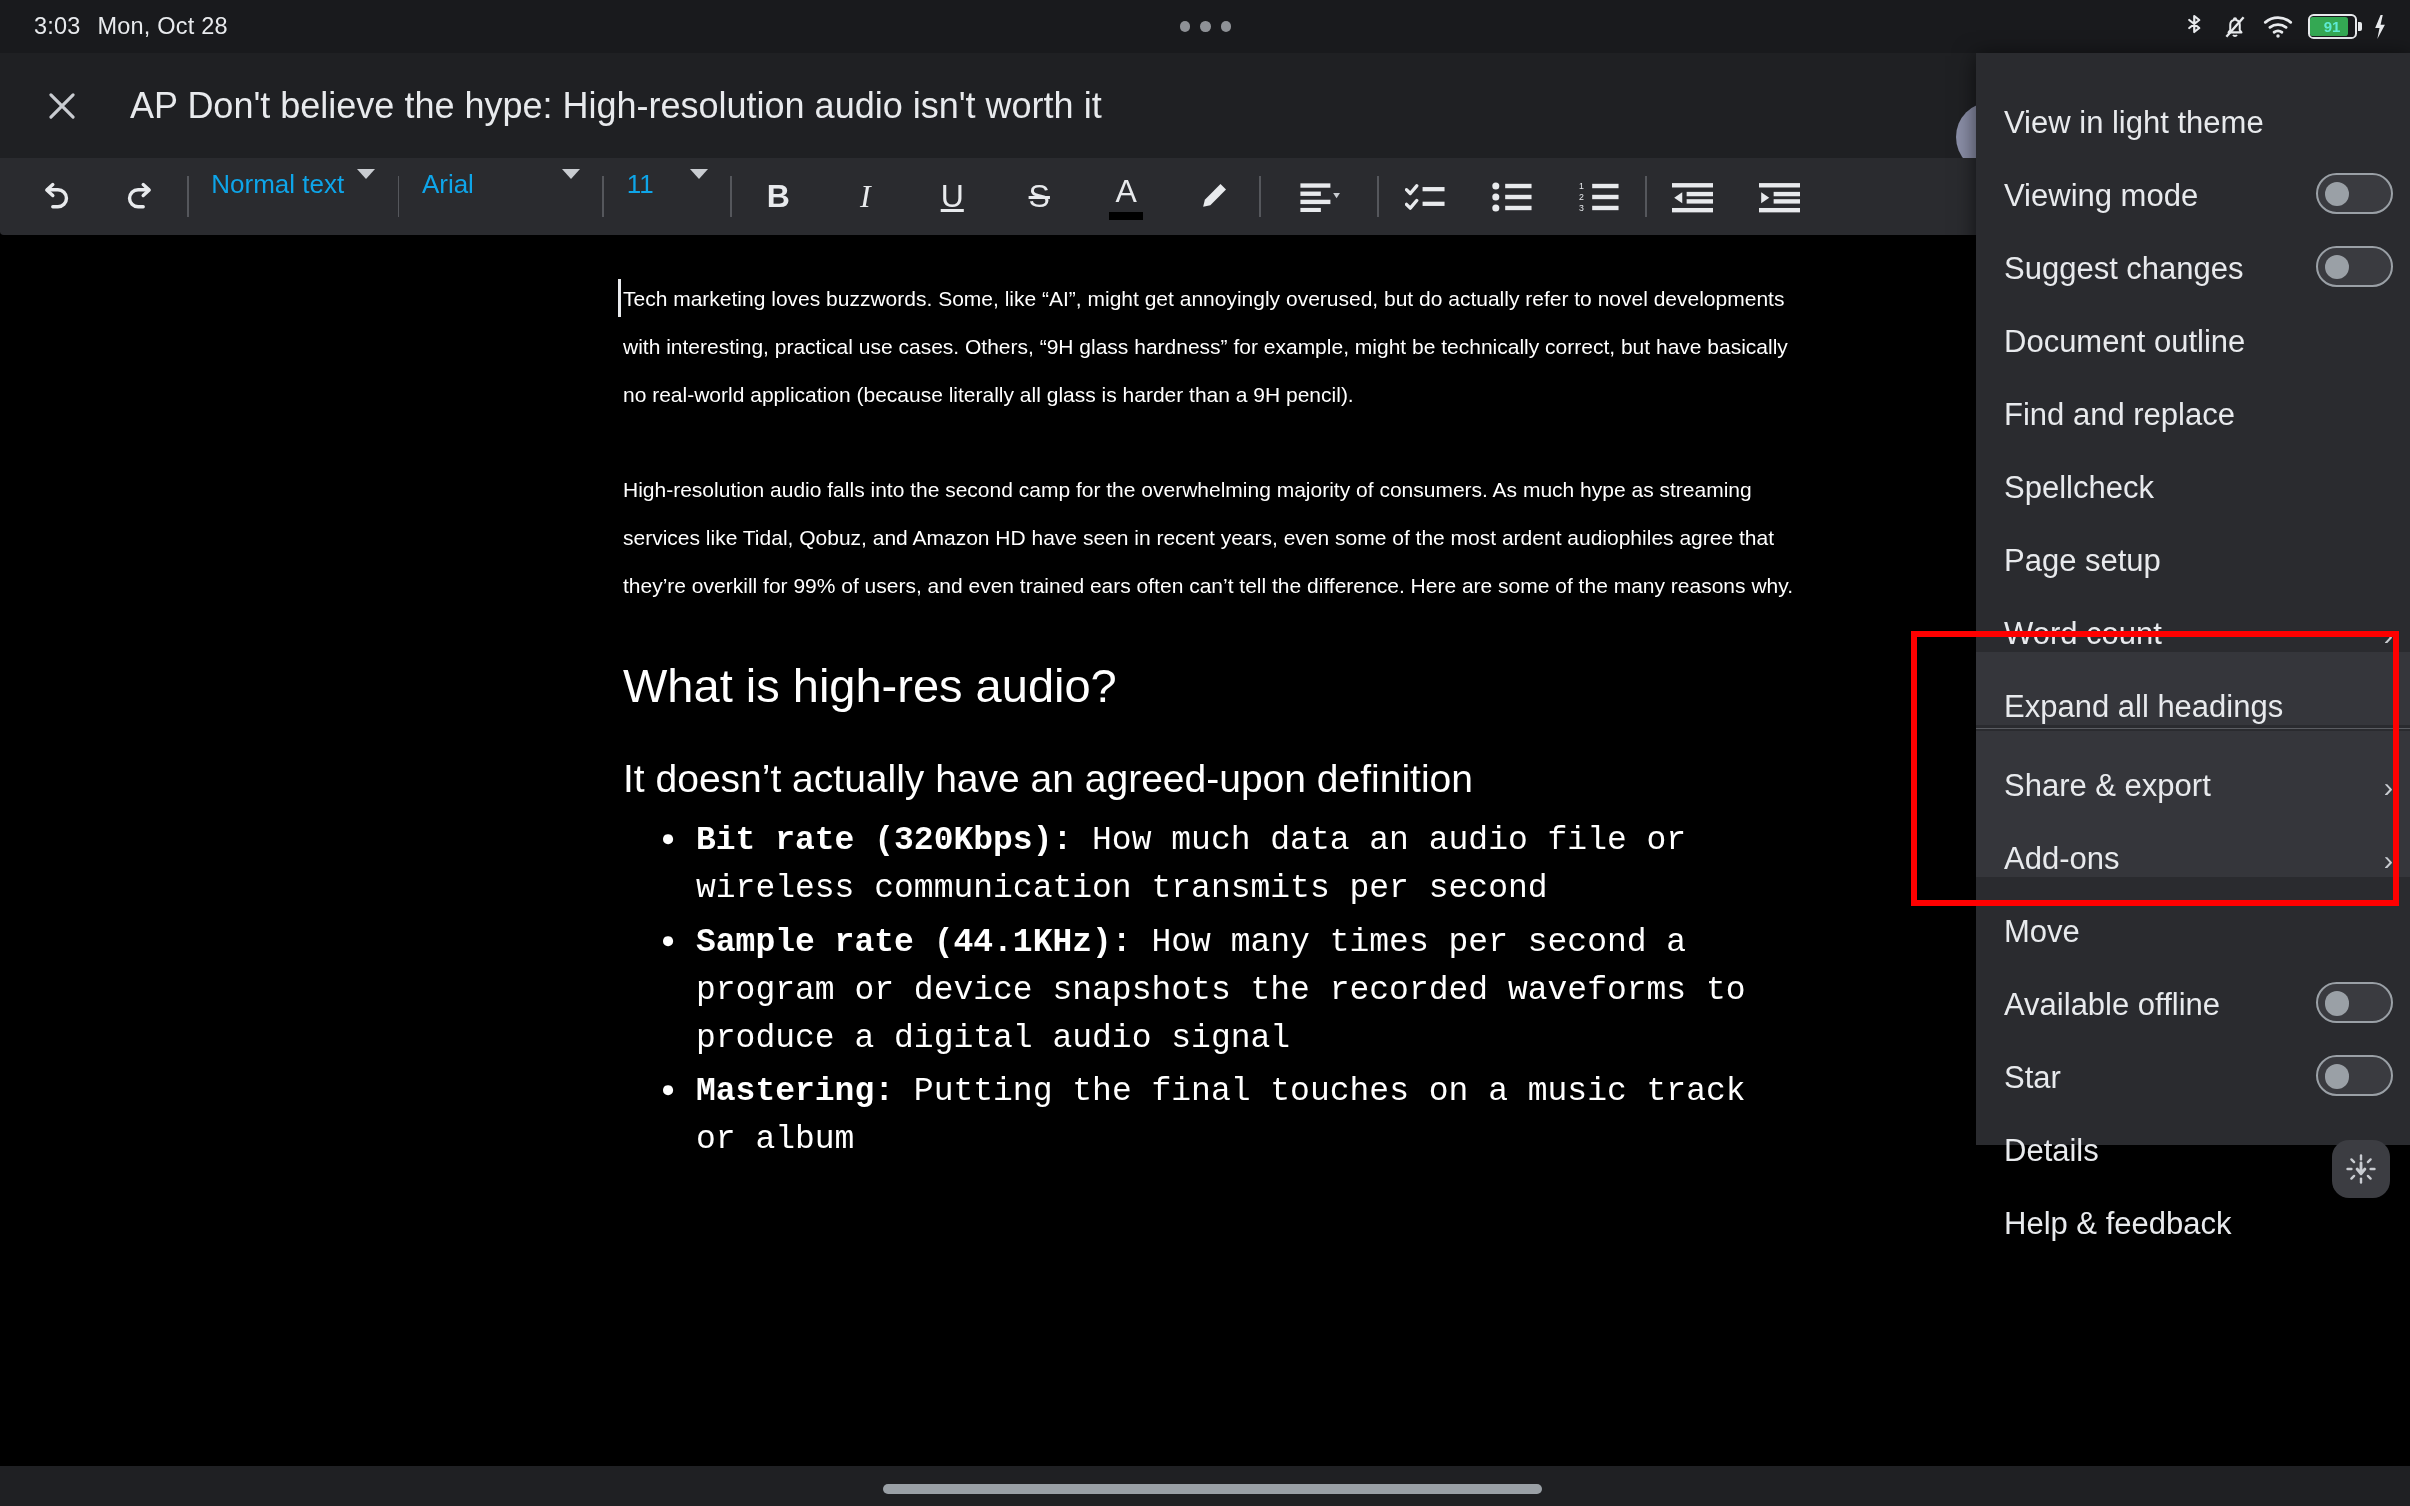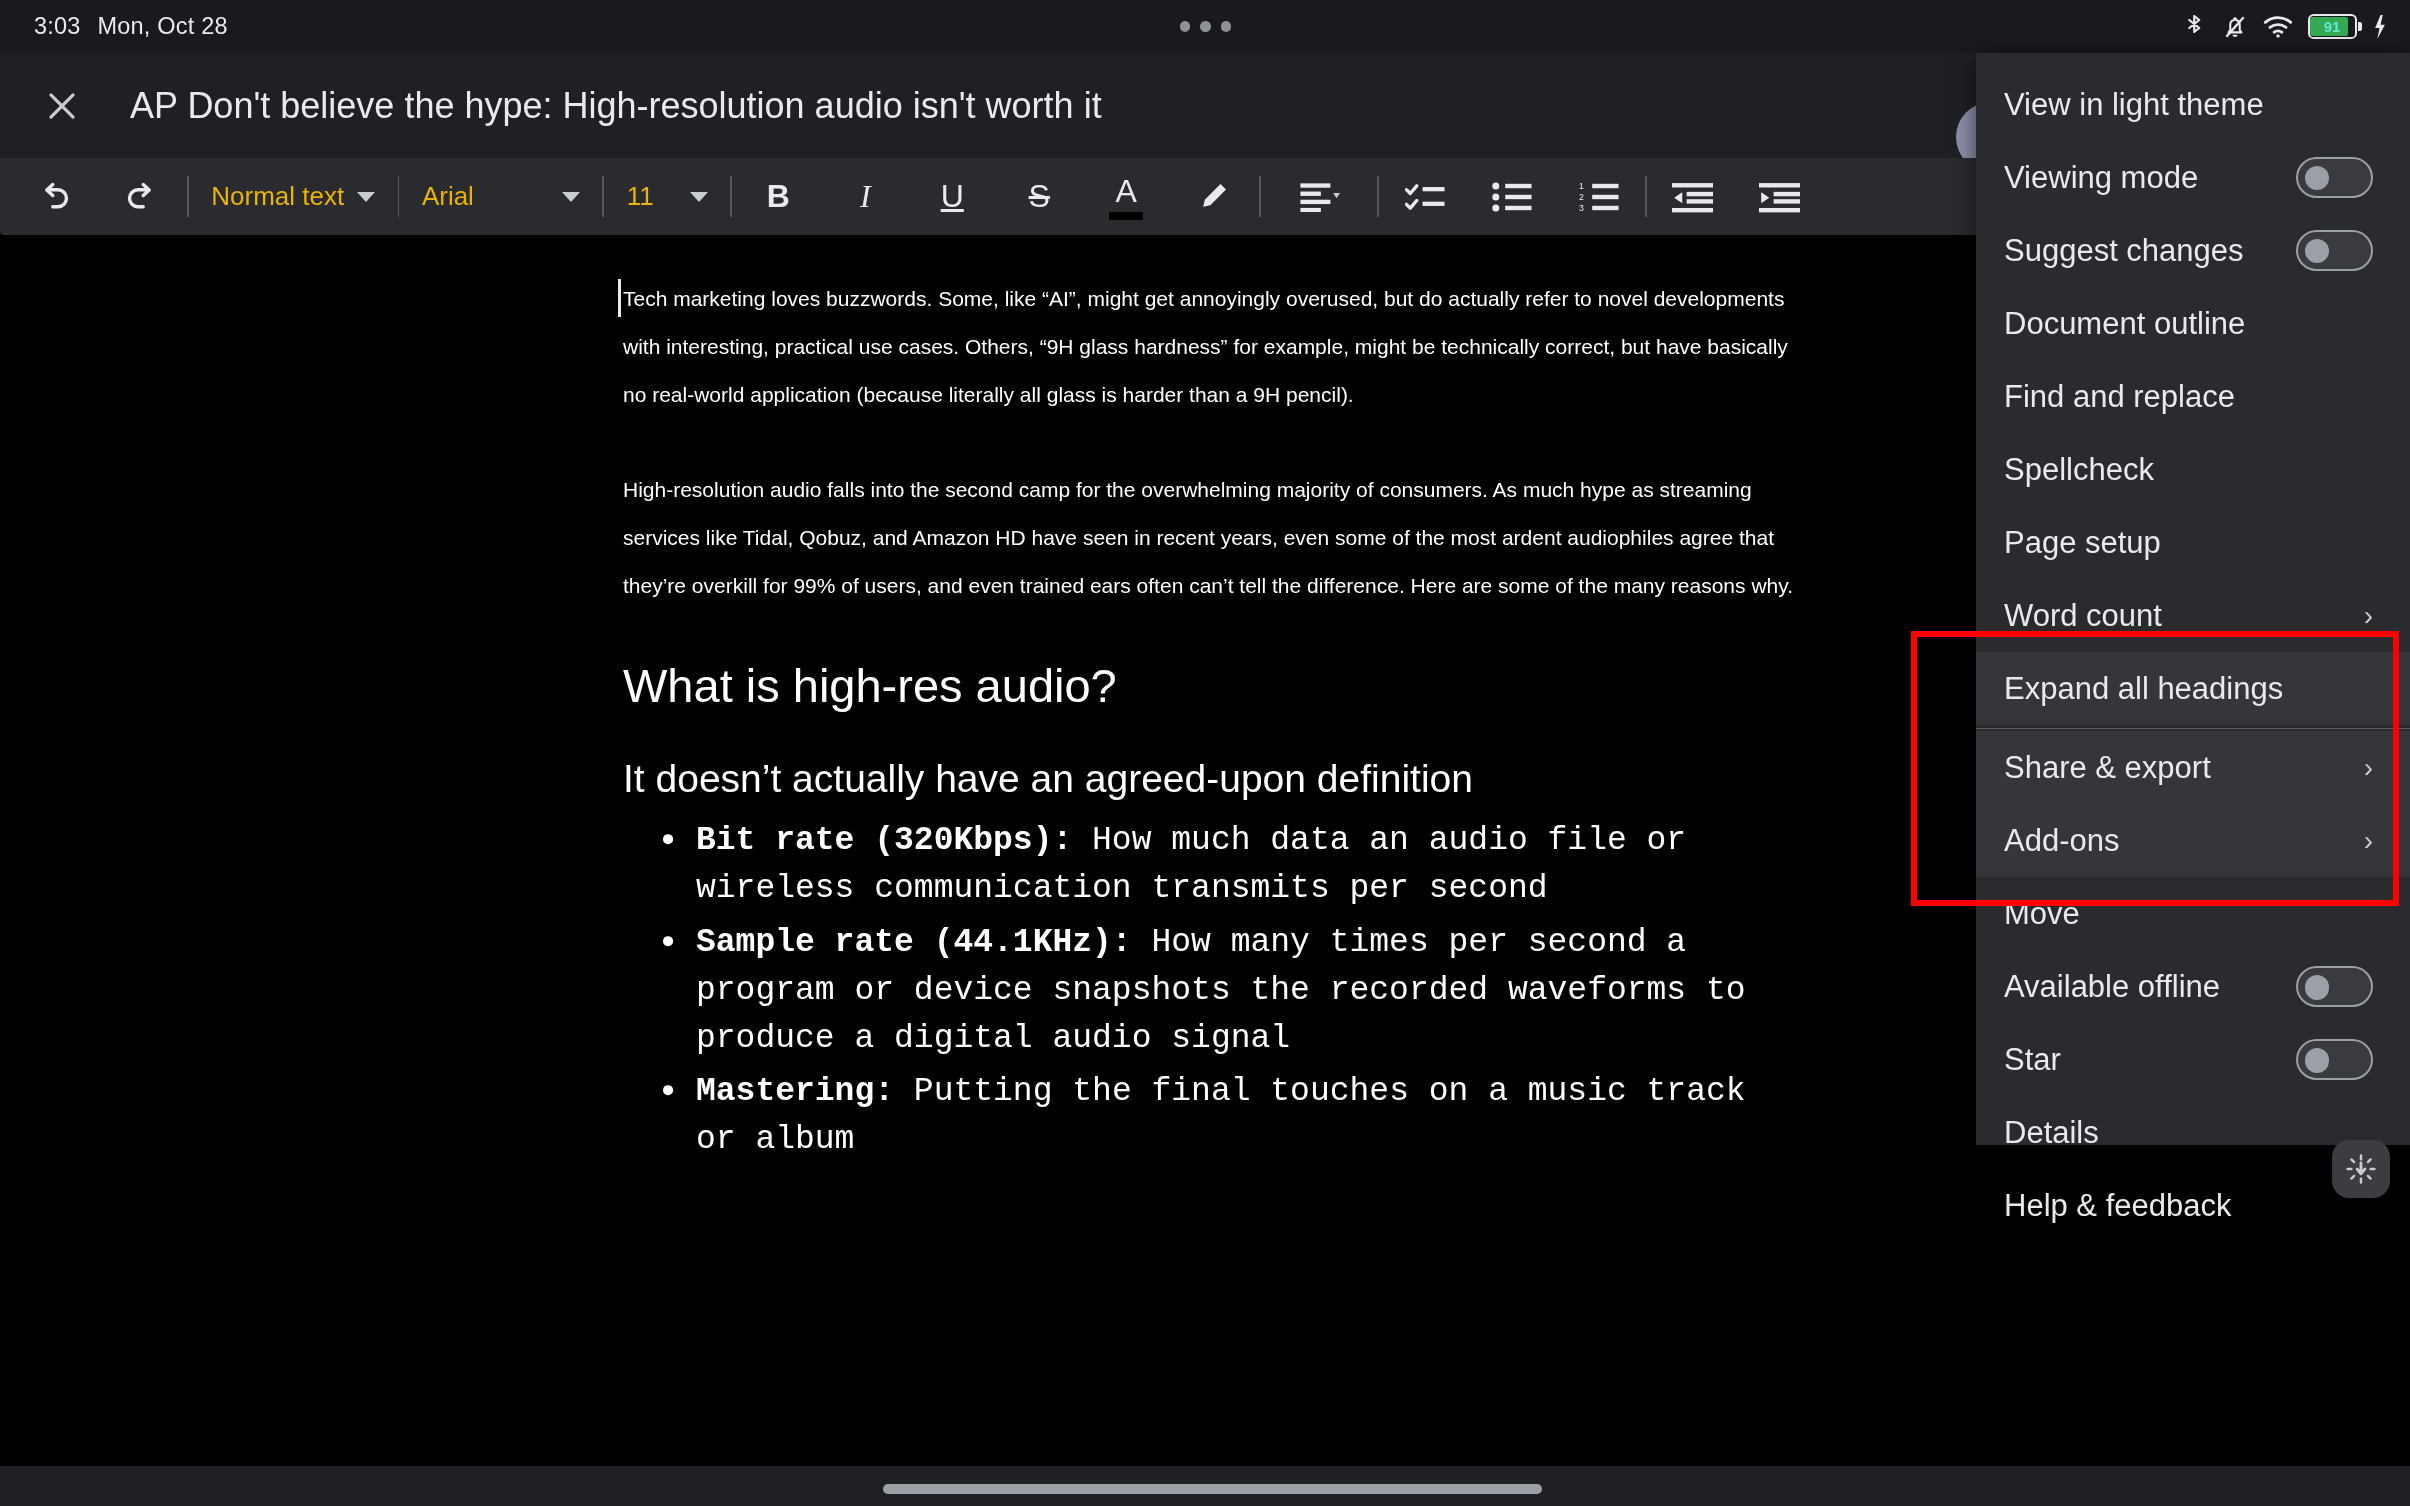--- a/index.html
+++ b/index.html
@@ -50,22 +50,22 @@
   
   .toolbar{
     position:absolute; left:0; top:158px; width:2411px; height:77px;
     background:#2a2b2f; border-radius:0 0 3.8px 3.8px;
     display:flex; align-items:center; z-index:3;
   }
   .tb-btn{ width:66px; height:66px; display:flex; align-items:center;
     justify-content:center; flex:0 0 auto; }
   .tb-gap{ width:21px; flex:0 0 auto; }
   .tb-sep{ width:1.9px; height:41px; background:#55575c; flex:0 0 auto; margin:0 13px; }
-  .tb-drop{ display:flex; align-items:center; height:56px; flex:0 0 auto;
-    color:#eab308; font-size:26px; padding:0 9.4px; }
+  .tb-drop{ display:flex; align-items:flex-start; height:56px; flex:0 0 auto;
+    color:#0ea5e9; font-size:26px; padding:0 9.4px; }
   .tb-drop .lbl{ white-space:nowrap; }
   .caret{ width:0;height:0;border-left:9.4px solid transparent;
     border-right:9.4px solid transparent;border-top:10.4px solid #c9ccd1; margin-left:13px; }
   .tb-icon-txt{ font-size:32px; color:#e8eaed; }
 
   
   .page{ position:absolute; left:0; top:235px; width:2411px; height:1245px;
     background:#000; overflow:hidden; z-index:1; }
   .doc{ position:absolute; left:623px; top:40px; width:1172px; color:#fff; }
   .p{ font-size:21px; line-height:48px; letter-spacing:0px; margin-bottom:47px;
@@ -80,21 +80,21 @@
   ul.bul li::before{ content:"\25CF"; position:absolute; left:38px; top:-0.9px;
     font-size:23.5px; color:#fff; }
   b{ font-weight:bold; }
 
   
   .menu{
     position:absolute; right:0; top:53px; width:435px; height:1092px;
     background:#2a2b2f; z-index:8; padding-top:15px;
     box-shadow:0 1.9px 21px rgba(0,0,0,.6);
   }
-  .mi{ height:73px; display:flex; align-items:center; padding:0 38px 0 28px;
+  .mi{ height:73px; display:flex; align-items:flex-end; padding:0 18px 0 28px;
        color:#e8eaed; font-size:31px; position:relative; }
   .mi .mlabel{ flex:1; white-space:nowrap; }
   .mi.hl{ background:#35363b; }
   .m-div{ height:0.9px; background:#5a5c61; margin:2.8px 0; }
   .toggle{ width:77px; height:41px; border-radius:22.6px; border:2.4px solid #9aa0a6;
     background:#3a3b40; position:relative; flex:0 0 auto; }
   .toggle .knob{ position:absolute; left:6.6px; top:6.6px; width:24.5px; height:24.5px;
     border-radius:50%; background:#9aa0a6; }
   .chev{ flex:0 0 auto; color:#c9ccd1; font-size:28px; }
 

